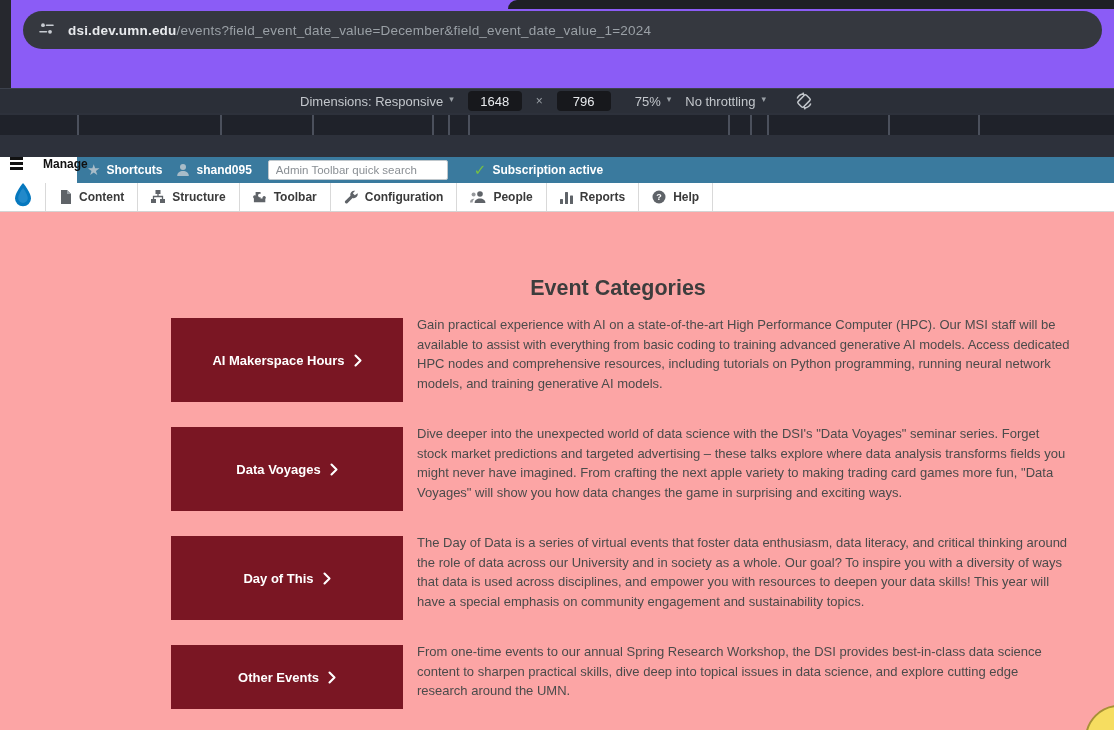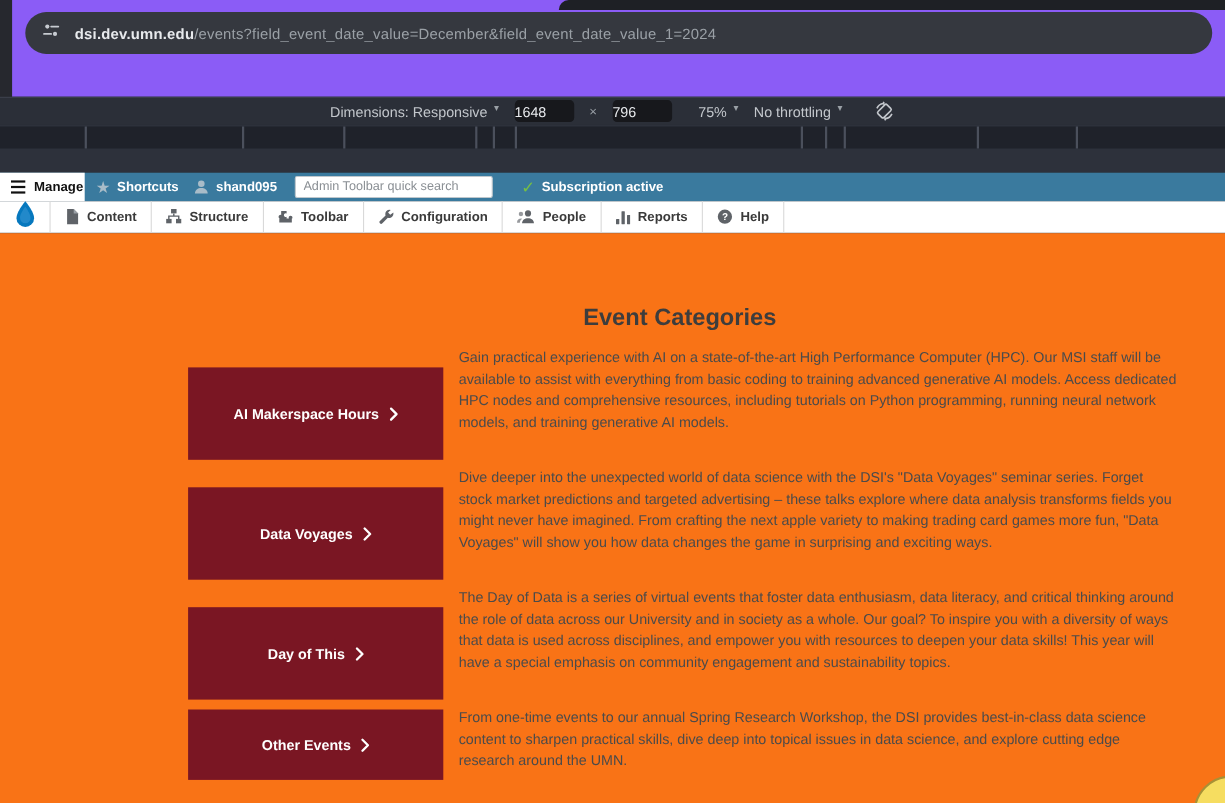--- a/index.html
+++ b/index.html
@@ -16,35 +16,35 @@
   .url-domain { color:#e8eaed; font-weight:700; }
   .url-rest { color:#9aa0a6; font-weight:400; }
 
   
   .device-toolbar { position:absolute; top:88px; left:0; right:0; height:25px; background:#2b2f38;
     border-top:1px solid #3c414c; display:flex; align-items:center; justify-content:center; gap:14px;
     color:#c3c7cc; font-size:13px; }
   .dt-group { display:flex; align-items:flex-start; gap:6px; cursor:default; }
   .caret { font-size:9px; color:#9aa0a6; font-family:"DejaVu Sans",sans-serif; }
   .dim-input { width:54px; height:20px; background:#17181c; border:none; border-radius:4px;
-    color:#e8eaed; font-size:13px; text-align:left; font-family:"Liberation Sans",sans-serif; }
+    color:#e8eaed; font-size:13px; text-align:center; font-family:"Liberation Sans",sans-serif; }
   .times { color:#9aa0a6; font-size:12px; }
   .rotate-btn { margin-left:14px; display:flex; align-items:center; }
 
   
   .ruler-strip { position:absolute; top:113px; left:0; right:0; height:44px; background:#2d313b; }
   .segments { position:absolute; top:2px; left:0; right:0; height:20px; }
   .seg { position:absolute; top:0; height:20px; background:#1f222a; }
   .seg + .seg { border-left:2px solid #4b505c; }
 
   
   .admin-toolbar { position:absolute; top:157px; left:0; right:0; height:26px; background:var(--toolbarBlue,#3a7a9e);
     display:flex; align-items:center; color:#fff; font-size:12px; font-weight:700; }
-  .manage-tab { width:77px; height:26px; background:#fff; color:#111; display:flex; align-items:center;
-    gap:8px; padding-left:10px; cursor:pointer; }
+  .manage-tab { width:77px; height:26px; background:#fff; color:#111; display:flex; align-items:flex-start;
+    gap:20px; padding-left:10px; cursor:pointer; }
   .burger { display:flex; flex-direction:column; gap:2.5px; }
   .burger i { width:13px; height:2.5px; background:#111; display:block; }
   .tb-item { display:flex; align-items:center; gap:6px; cursor:pointer; white-space:nowrap; }
   .tb-icon { color:#a9bcc8; display:flex; align-items:center; }
   .star-glyph { font-family:"DejaVu Sans",sans-serif; font-size:15px; line-height:1; color:#a9bcc8; }
   .quick-search { width:180px; height:20px; border:1px solid #bfc7cc; border-radius:2px; padding:0 7px;
     font-size:11.5px; color:#444; font-family:"Liberation Sans",sans-serif; }
   .quick-search::placeholder { color:#8a8f94; font-weight:400; }
   .check-glyph { color:var(--checkGreen,#77c043); font-family:"DejaVu Sans",sans-serif; font-size:15px;
     font-weight:700; line-height:1; }
@@ -55,32 +55,32 @@
     display:flex; align-items:stretch; border-bottom:1px solid #d4d4d4; }
   .admin-menu::after { content:""; position:absolute; top:29px; left:0; right:0; height:5px;
     background:linear-gradient(to bottom, rgba(0,0,0,0.18), rgba(0,0,0,0)); pointer-events:none; }
   .logo-cell { width:46px; display:flex; align-items:center; justify-content:center;
     border-right:1px solid #d9d9d9; cursor:pointer; }
   .menu-item { display:flex; align-items:center; gap:7px; padding:0 13px; border-right:1px solid #d9d9d9;
     font-size:12px; font-weight:700; color:#3a3a3a; cursor:pointer; white-space:nowrap; }
   .menu-icon { color:#5f6368; display:flex; align-items:center; }
 
   
-  .content { position:absolute; top:212px; left:0; right:0; bottom:0; background:#f97316; overflow:hidden; }
+  .content { position:absolute; top:212px; left:0; right:0; bottom:0; background:#fca5a5; overflow:hidden; }
   .page-inner { position:absolute; top:0; left:0; width:1236px; height:100%; }
   .page-title { position:absolute; top:64px; left:0; width:1236px; text-align:center;
     font-size:21.5px; font-weight:700; color:#3d3d3d; }
   .cat-row { position:absolute; left:171px; width:900px; }
   .cat-btn { position:absolute; left:0; top:0; width:232px; background:var(--maroon,#7a1623);
     color:#fff; display:flex; align-items:center; justify-content:center; gap:9px; cursor:pointer;
     font-size:13px; font-weight:700; border:none; }
   .cat-desc { position:absolute; left:246px; top:-3px; width:655px; font-size:13px; line-height:19.5px;
     color:#4b4b4b; }
   .row-1 { top:106px; } .row-2 { top:215px; } .row-3 { top:324px; } .row-4 { top:433px; }
-  .h84 { height:84px;margin-top:16px; } .h64 { height:64px; }
+  .h84 { height:84px; } .h64 { height:64px; }
   .chat-bubble { position:absolute; left:1085px; top:493px; width:68px; height:68px; border-radius:50%;
     background:var(--gold,#f6dd60); border:2px solid #a89136; cursor:pointer; }
 </style>
 </head>
 <body>
 
 <div class="stage">
 
   <div class="chrome-top">
     <div class="tab-shadow"></div>

